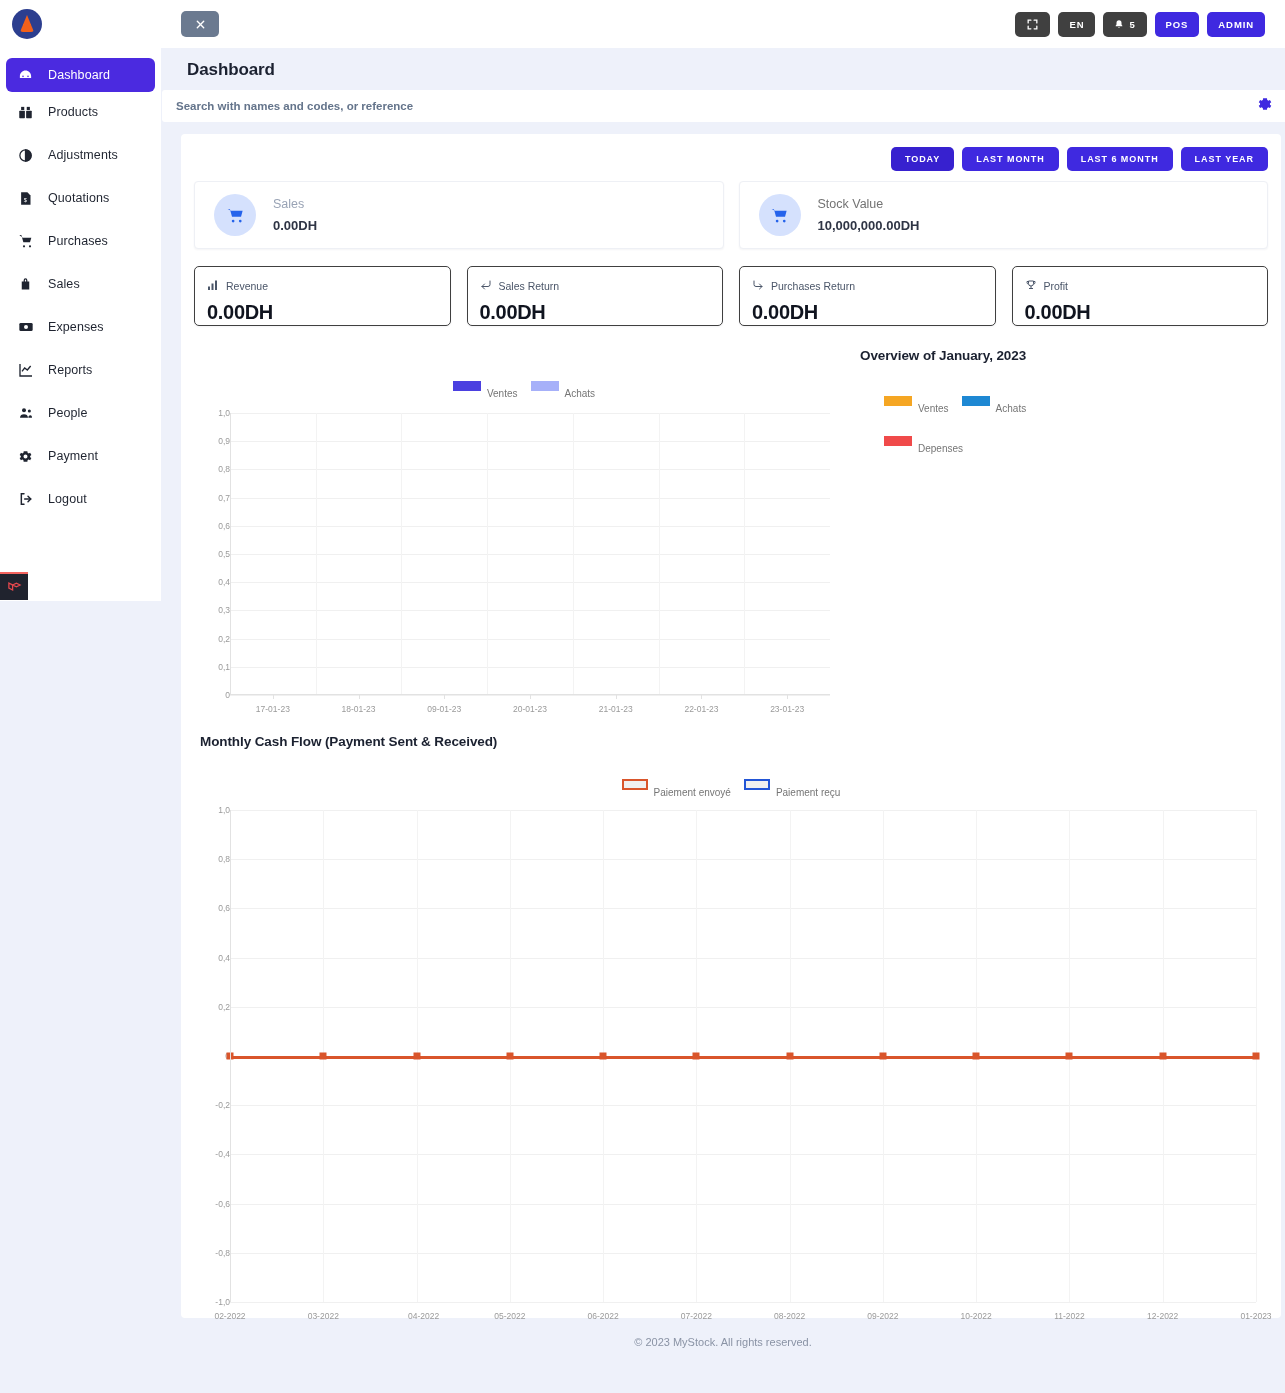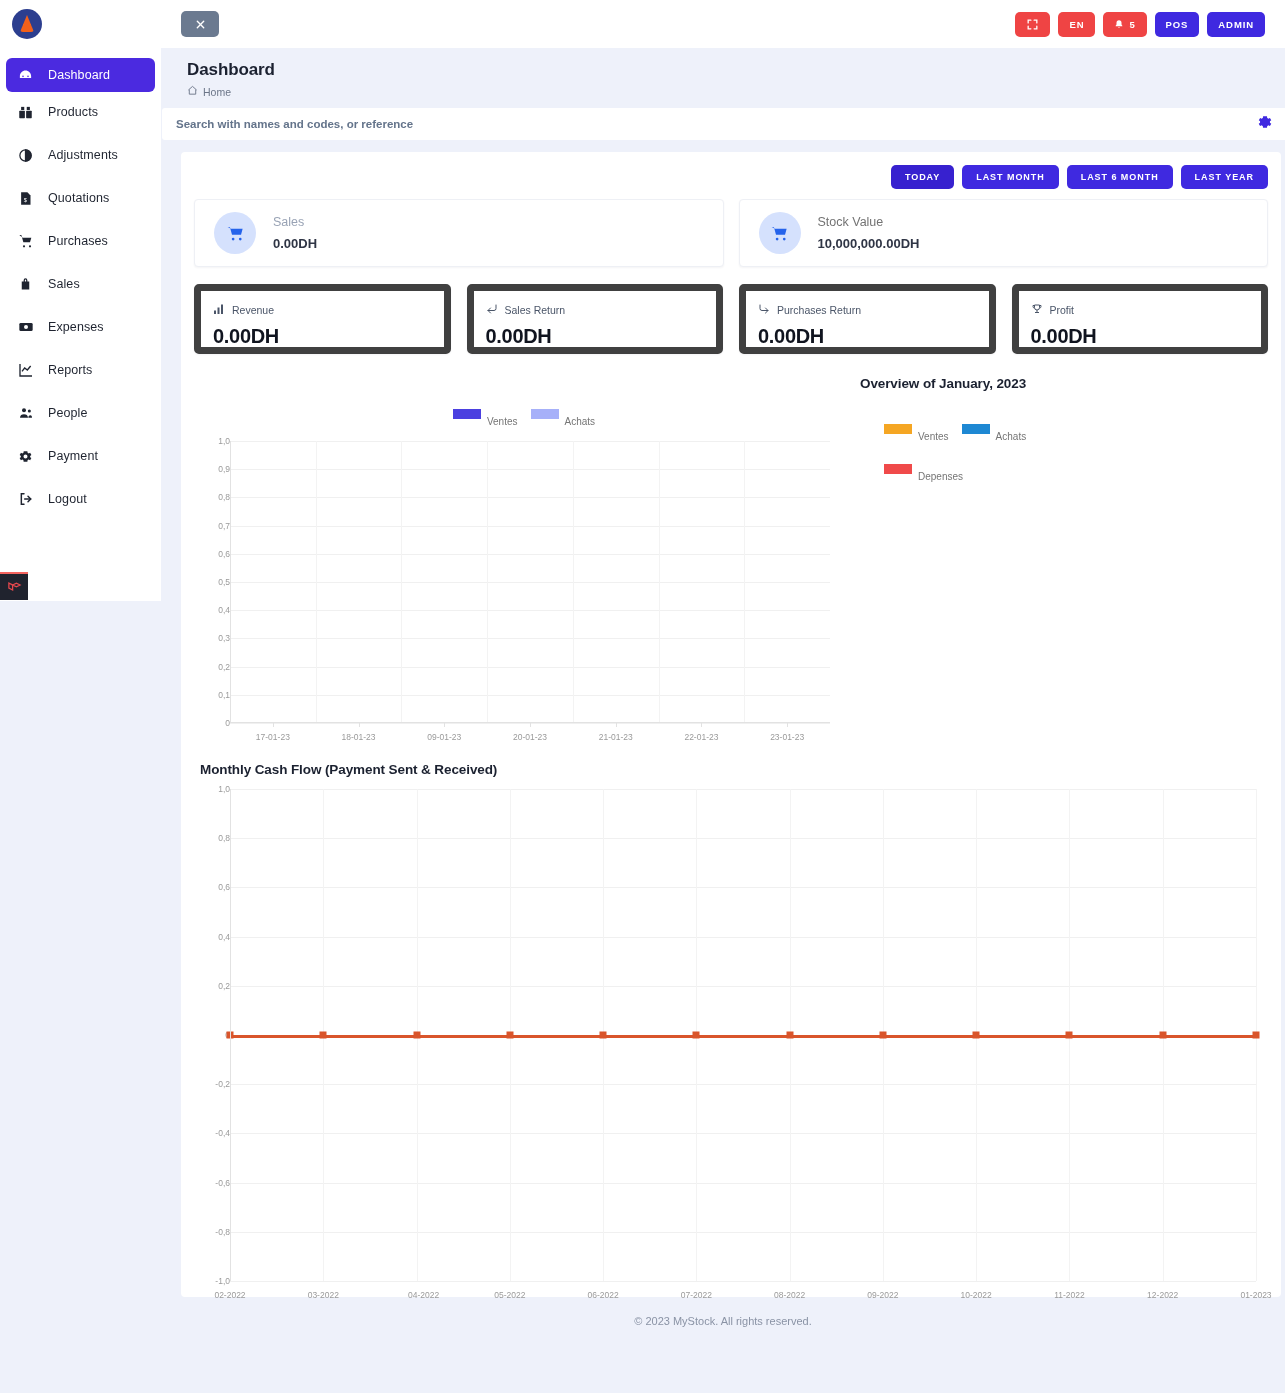--- a/index.html
+++ b/index.html
@@ -87,21 +87,21 @@
     font-size: 12px; cursor: pointer;
   }
   #topbar-right { display: flex; align-items: center; gap: 8px; }
   .tb-btn {
     height: 25px; border-radius: 5px;
     display: flex; align-items: center; justify-content: center;
     gap: 5px; padding: 0 11px; cursor: pointer;
     font-size: 9.5px; font-weight: 700; letter-spacing: .9px;
     color: #ffffff;
   }
-  .tb-grey { background: #ef4444; }
+  .tb-grey { background: #404040; }
   .tb-blue { background: #3f29e0; }
   .tb-btn svg { display: block; }
 
   
   #page-head { padding: 12px 20px 4px 26px; }
   #page-title {
     font-size: 17px; font-weight: 700; color: #1b2130;
     letter-spacing: -.1px;
   }
   #breadcrumb {
@@ -163,22 +163,22 @@
     flex: none;
   }
   .big-card-text { margin-left: 17px; }
   .bc-label { font-size: 12.5px; color: #99a3b5; }
   .bc-value { font-size: 13px; font-weight: 700; color: #2f3545; margin-top: 7px; }
   .big-card.accent .bc-label { color: #737373; }
 
   
   #small-cards { display: flex; gap: 16px; margin-top: 17px; }
   .sm-card {
-    flex: 1; background: #fff; border: 7px solid #404040;
-    border-radius: 5px; height: 70px;
+    flex: 1; background: #fff; border: 1px solid #404040;
+    border-radius: 5px; height: 60px;
     padding: 12px 0 0 12px;
     box-shadow: 0 1px 2px rgba(30,40,80,.05);
   }
   .sm-head {
     display: flex; align-items: center; gap: 7px;
     font-size: 10.5px; color: #4a5568; font-weight: 500;
   }
   .sm-value {
     font-size: 20px; font-weight: 700; color: #10141f;
     margin-top: 8px; letter-spacing: -.3px;
@@ -393,29 +393,20 @@
         <span>POS</span>
       </div>
       <div class="tb-btn tb-blue">
         <span>ADMIN</span>
       </div>
     </div>
   </div>
 
   <div id="page-head">
     <div id="page-title">Dashboard</div>
-    <div id="breadcrumb">
-      <span>
-        <svg width="11" height="11" viewBox="0 0 24 24" fill="none" stroke="#6b7588" stroke-width="2" stroke-linejoin="round">
-          <path d="M3 11l9-8 9 8"></path>
-            <path d="M5 10v10h14V10"></path>
-        </svg>
-      </span>
-      <span>Home</span>
-    </div>
   </div>
 
   <div id="search-row">
     <input id="search-input" type="text" placeholder="Search with names and codes, or reference" style="">
     <div id="search-settings">
       <span>
         <svg width="16" height="16" viewBox="0 0 24 24" fill="#3f29e0">
           <path d="M12 8a4 4 0 100 8 4 4 0 000-8zm0 6a2 2 0 110-4 2 2 0 010 4z"></path>
           <path d="M19.4 13a7.6 7.6 0 000-2l2-1.5-2-3.4-2.4 1a7.6 7.6 0 00-1.7-1L15 3.5H9.1l-.3 2.6a7.6 7.6 0 00-1.7 1l-2.4-1-2 3.4L4.6 11a7.6 7.6 0 000 2l-2 1.5 2 3.4 2.4-1c.5.4 1.1.8 1.7 1l.3 2.6H15l.3-2.6c.6-.2 1.2-.6 1.7-1l2.4 1 2-3.4z"></path>
         </svg>
@@ -585,20 +576,30 @@
               <span class="swatch" style="background:#f04a4a"></span>
               <span class="legend-label">Depenses</span>
             </div>
           </div>
         <div id="donut-plot" style="height:250px;"></div>
       </div>
     </div>
 
     <div id="cashflow-section">
       <div class="chart-title">Monthly Cash Flow (Payment Sent &amp; Received)</div>
+      <div class="legend" id="cf-legend" style="justify-content:center;margin-top:22px;">
+          <div class="legend-item">
+            <span class="swatch-outline" style="border-color:#d9552b"></span>
+            <span class="legend-label">Paiement envoyé</span>
+          </div>
+          <div class="legend-item">
+            <span class="swatch-outline" style="border-color:#2255d6"></span>
+            <span class="legend-label">Paiement reçu</span>
+          </div>
+        </div>
       <div id="cf-plot-wrap" style="position:relative;margin:12px 0 0 36px;height:492px;width:1026px;">
         <div class="plot" id="cf-plot" style="position:absolute;inset:0;">
             <div class="gridline" style="top: 0%;"></div>
             <div class="ylabel" style="top: 0%;">1,0</div>
             <div class="gridline" style="top: 10%;"></div>
             <div class="ylabel" style="top: 10%;">0,8</div>
             <div class="gridline" style="top: 20%;"></div>
             <div class="ylabel" style="top: 20%;">0,6</div>
             <div class="gridline" style="top: 30%;"></div>
             <div class="ylabel" style="top: 30%;">0,4</div>

